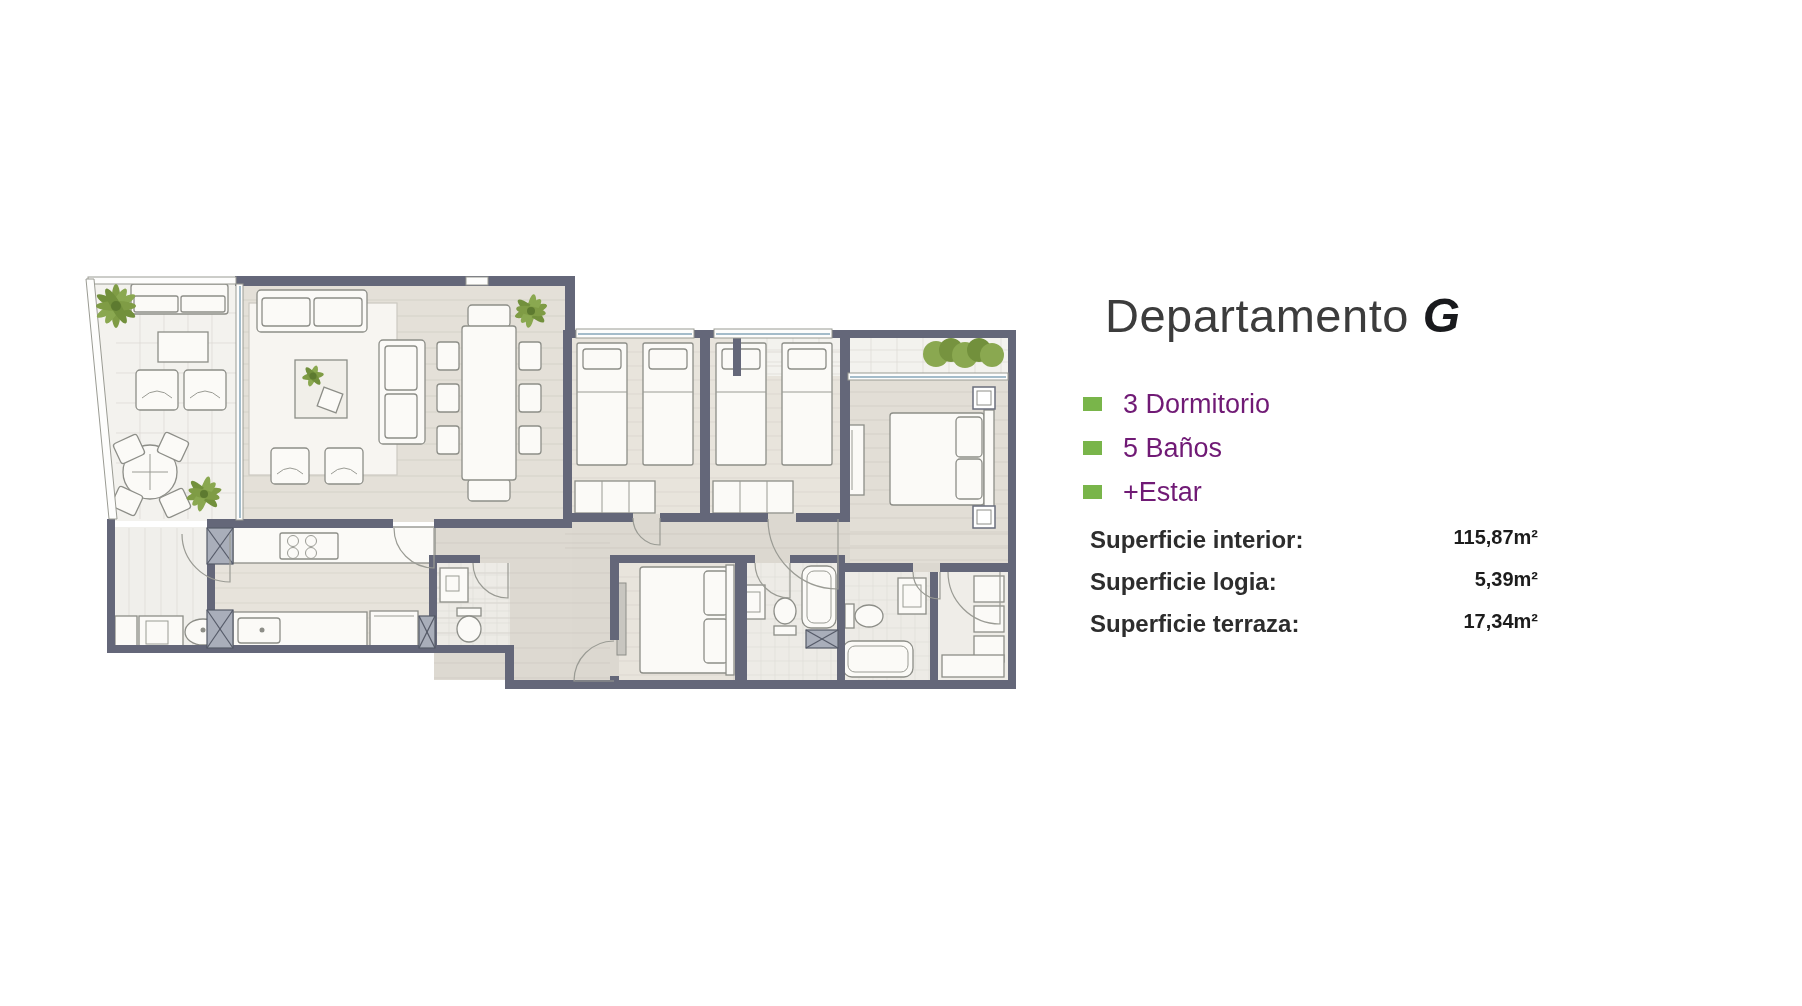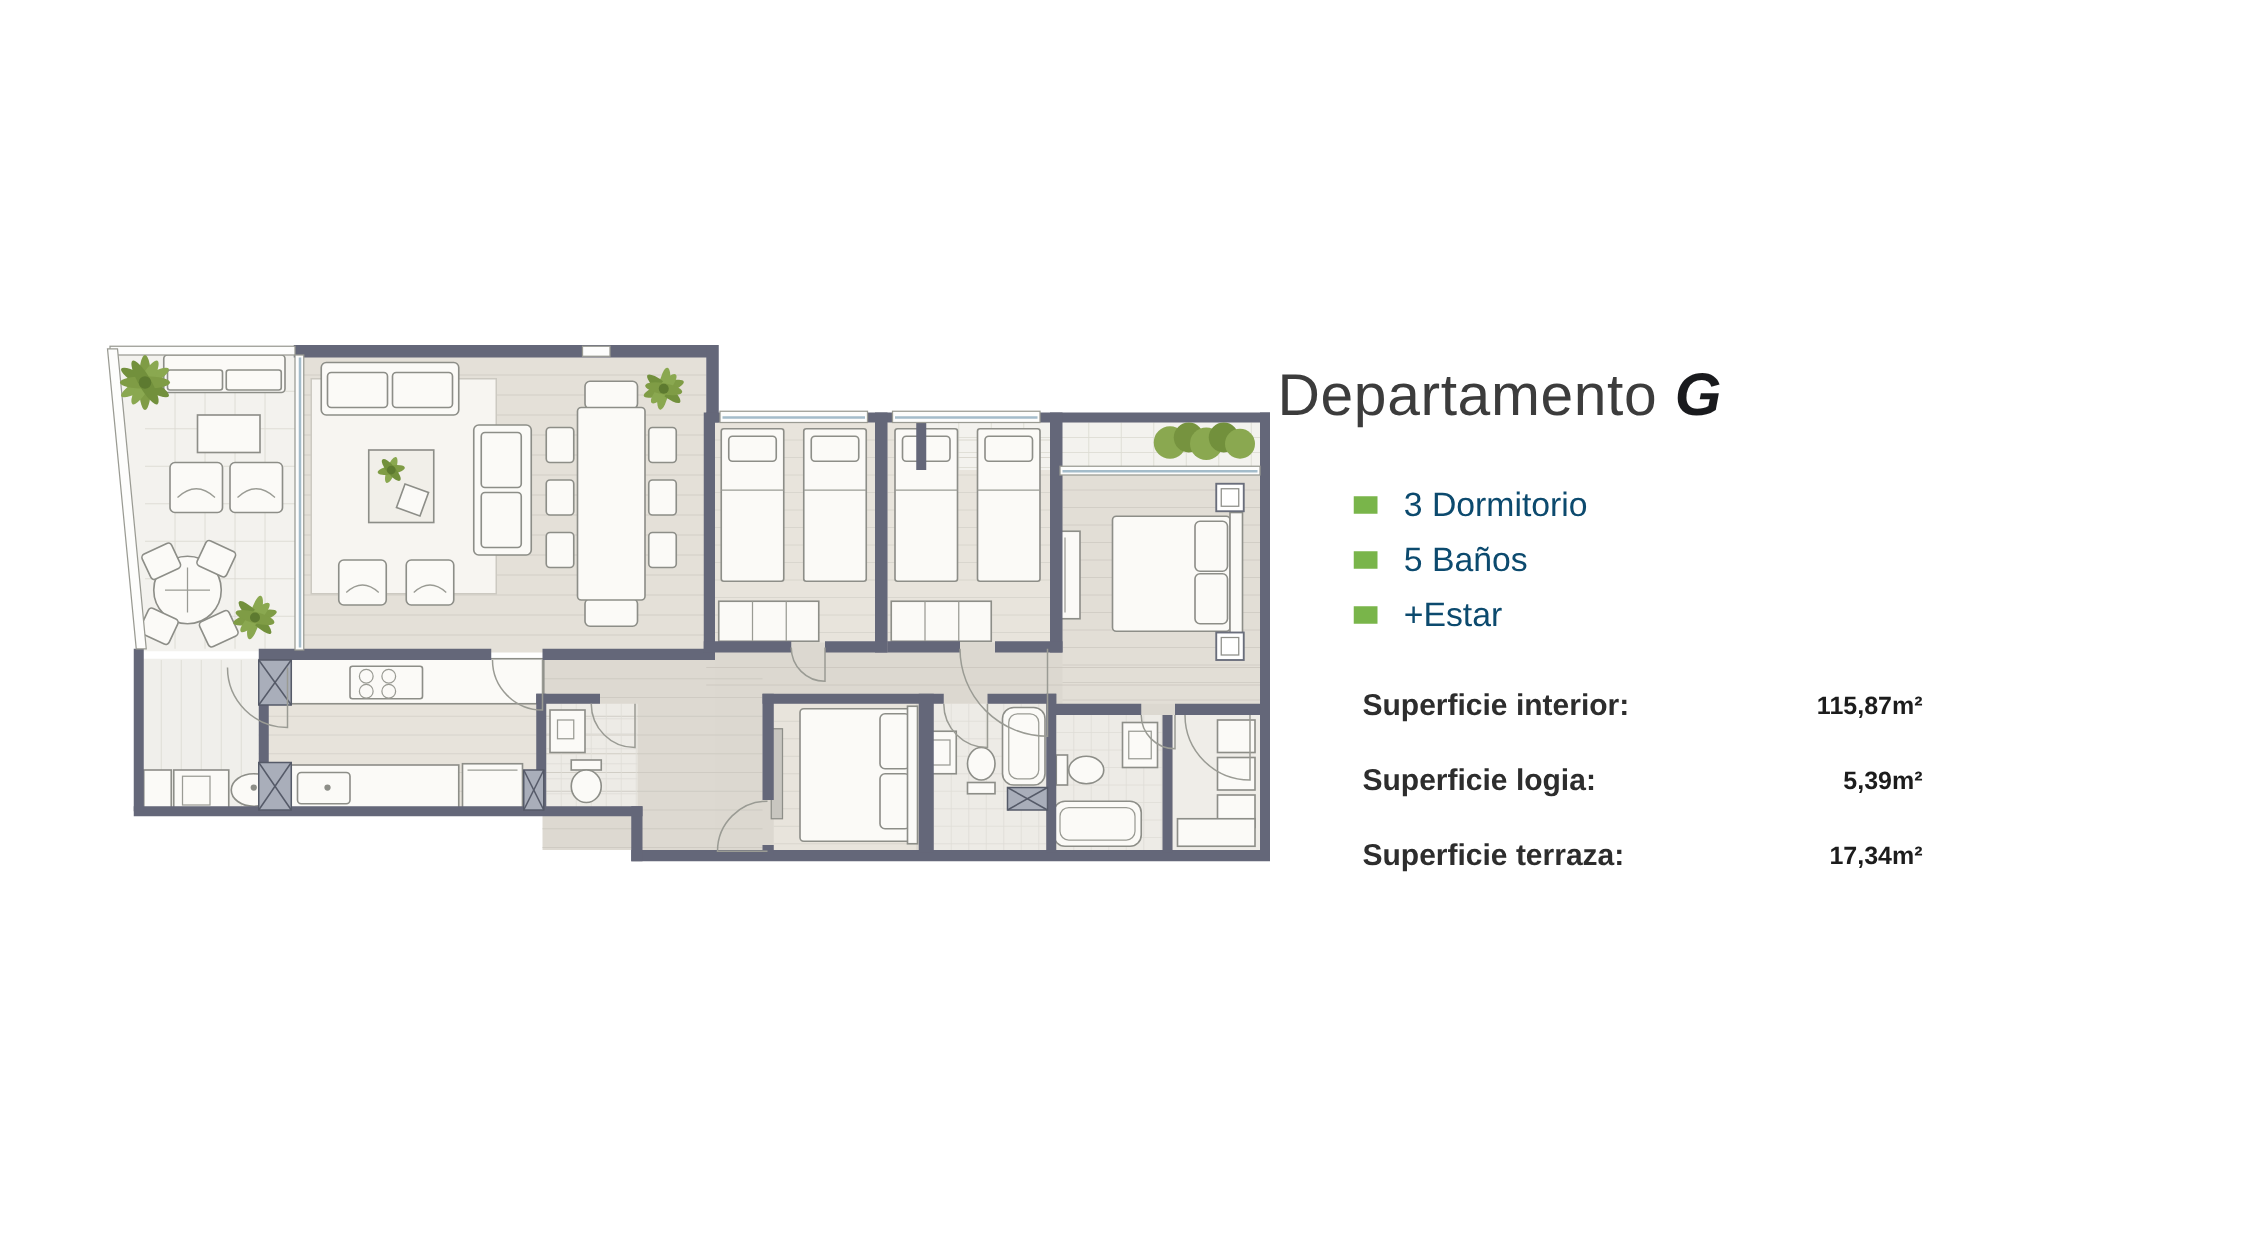--- a/index.html
+++ b/index.html
@@ -3,32 +3,32 @@
 <meta charset="utf-8">
 <style>
   html,body{margin:0;padding:0;background:#ffffff;}
   .stage{
     position:relative;width:1802px;height:1006px;background:#ffffff;
     font-family:"Liberation Sans","DejaVu Sans",sans-serif;overflow:hidden;
   }
   .plan-svg{position:absolute;left:0;top:0;width:1802px;height:1006px;}
   
   .panel-title{
-    position:absolute;left:1022px;top:292px;white-space:nowrap;
+    position:absolute;left:1105px;top:292px;white-space:nowrap;
     font-size:47px;font-weight:300;color:#3c3c3c;letter-spacing:.5px;line-height:1;
   }
   .panel-title .unit{
     font-weight:800;font-style:italic;color:#191a1d;margin-left:14px;font-size:48px;
   }
   .features{position:absolute;left:1083px;top:390px;display:flex;flex-direction:column;gap:16px;}
   .feat-row{display:flex;align-items:center;height:28px;}
   .feat-square{width:19px;height:14px;margin-right:21px;flex:none;}
-  .feat-label{font-size:27px;color:#0c4a6e;line-height:1;}
+  .feat-label{font-size:27px;color:#701a75;line-height:1;}
   .surfaces{position:absolute;left:1090px;top:526px;width:448px;display:flex;flex-direction:column;}
-  .surf-row{display:flex;align-items:center;justify-content:space-between;height:42px;margin-top:18px;}
+  .surf-row{display:flex;justify-content:space-between;height:42px;}
   .surf-label{font-size:24px;font-weight:700;color:#2d2d2d;}
   .surf-value{font-size:20px;font-weight:700;color:#1c1c1c;}
   
   .furn{fill:#fbfaf7;stroke:#8d8e88;stroke-width:1.3;}
   .furn-line{stroke:#9a9b94;stroke-width:1;fill:none;}
   .door{stroke:#9a9b94;stroke-width:1.2;fill:none;}
   .winband{fill:#fdfdfc;stroke:#9a9b93;stroke-width:1;}
 </style>
 </head>
 <body>

